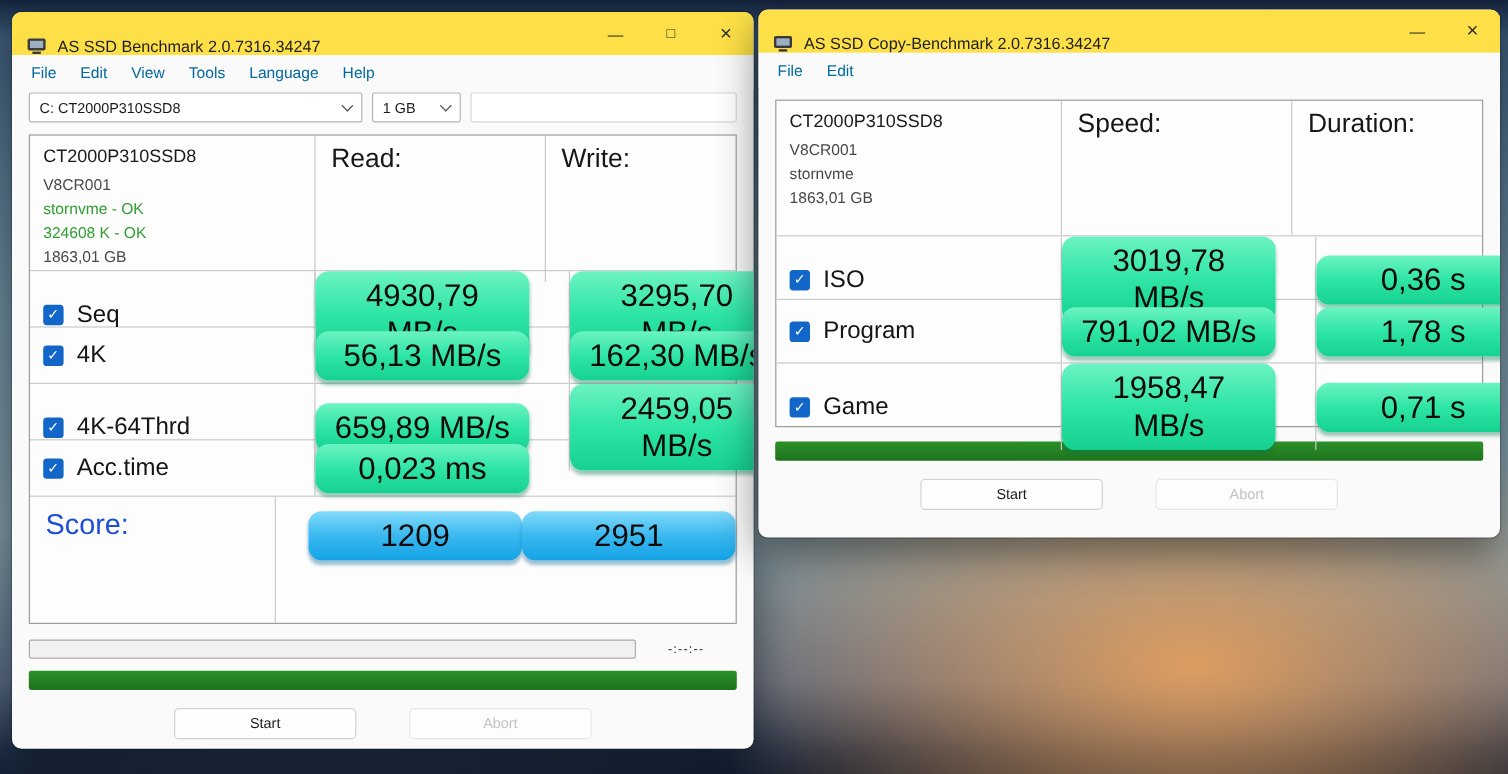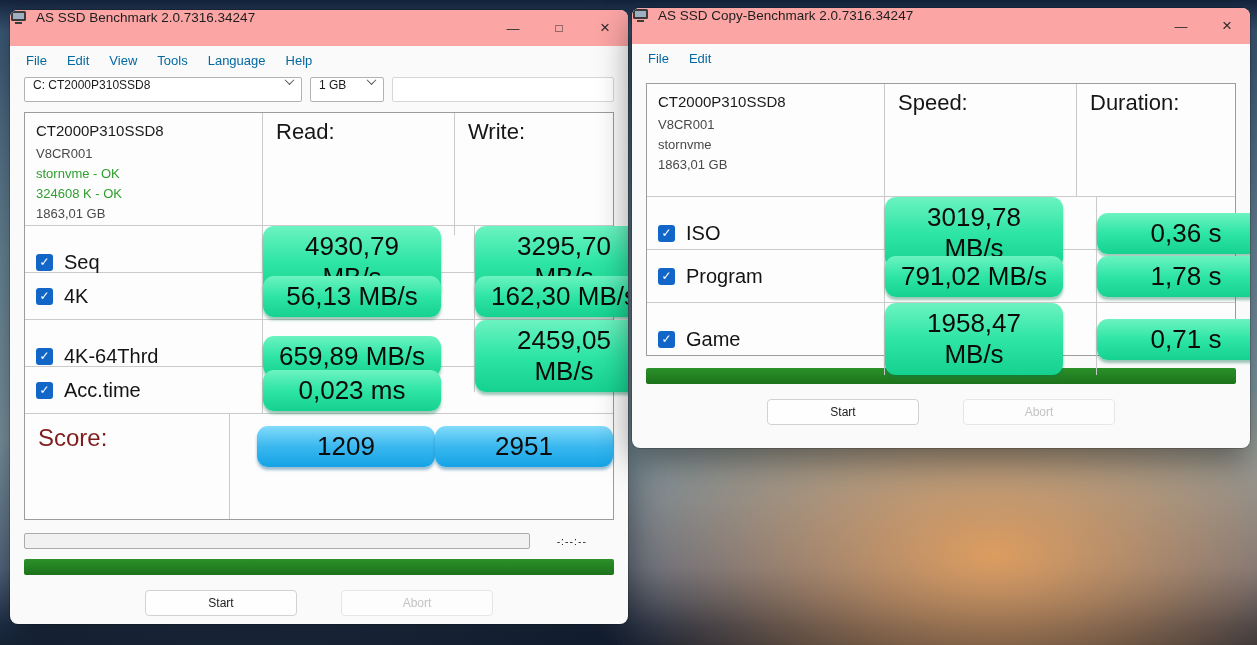--- a/index.html
+++ b/index.html
@@ -14,34 +14,34 @@
       linear-gradient(180deg, #14233c 0%, #3c5a78 5%, #6f8d9e 40%, #8aa2ab 68%, #55657f 88%, #17263f 97%, #101c30 100%);
   }
 
   .window {
     position:absolute; background:#fafafa; border-radius:8px; overflow:hidden;
     box-shadow: 0 12px 34px rgba(0,0,0,.45), 0 0 0 1px rgba(0,0,0,.18);
   }
   .win-left  { left:10px;  top:10px; width:618px; height:614px; }
   .win-right { left:632px; top:8px;  width:618px; height:440px; }
 
-  .titlebar { height:36px; display:flex; align-items:flex-start; background:#fca5a5; }
+  .titlebar { height:36px; display:flex; align-items:flex-end; padding-left:12px; background:#fde047; }
   .app-icon { width:17px; height:15px; display:inline-flex; }
   .title { font-size:13.5px; color:#1d1d1d; margin-left:9px; white-space:nowrap; }
   .controls { margin-left:auto; display:flex; height:100%; }
   .ctrl { width:46px; display:flex; align-items:center; justify-content:center; font-size:13px; color:#2c2c2c; cursor:default; }
   .ctrl.max { font-size:12px; }
   .ctrl.close { font-size:17px; }
 
   .menubar { display:flex; align-items:center; height:29px; padding:0 6px; background:#fafafa; }
   .menu-item { padding:4px 10px; font-size:13px; color:#0369a1; }
 
   .toolbar { display:flex; gap:8px; align-items:center; padding:2px 14px 4px; }
   .combo { height:25px; border:1px solid #b3b3b3; border-radius:2px; background:#fff;
-           display:flex; font-size:12px; color:#1b1b1b; padding:0 8px; }
+           display:flex; align-items:center; font-size:12px; color:#1b1b1b; padding:0 8px; }
   .combo-drive { width:278px; }
   .combo-size  { width:74px; }
   .chev { margin-left:auto; width:7px; height:7px; border-right:1.4px solid #555; border-bottom:1.4px solid #555;
           transform:rotate(45deg) translate(-1px,-1px); }
   .target-field { flex:1; height:25px; border:1px solid #d6d6d6; border-radius:2px; background:#fff;
                   font:12px "Liberation Sans", sans-serif; padding:0 6px; }
 
   .bench-table { margin:6px 14px 0; border:1px solid #9c9c9c; background:#fdfdfd; }
   .trow { display:grid; grid-template-columns:204px 1fr 1fr; border-top:1px solid #cacaca;gap:33px; }
   .trow:first-child { border-top:none; }
@@ -63,21 +63,21 @@
   .row-label { font-size:20px; color:#141414; }
   .value-cell { display:flex; align-items:center; justify-content:center; }
 
   .pill { min-width:178px; padding:5px 12px; text-align:center; font-size:26px; color:#0b0b0b; border-radius:11px; }
   .pill-green { background:linear-gradient(180deg,#6cf3c2 0%, #2ee5a5 50%, #15d190 100%);
                 box-shadow:0 3px 3px rgba(9,118,78,.4); }
   .pill-blue  { background:linear-gradient(180deg,#82dbfa 0%, #3ab8ef 50%, #14a3e5 100%);
                 box-shadow:0 3px 3px rgba(10,92,140,.4); }
 
   .score-row { display:grid; grid-template-columns:204px 1fr; border-top:1px solid #cacaca; min-height:106px; }
-  .score-label-cell { padding:10px 13px; font-size:24px; color:#7f1d1d; }
+  .score-label-cell { padding:10px 13px; font-size:24px; color:#1d4ed8; }
   .score-values { border-left:1px solid #cacaca; display:flex; flex-direction:column; gap:12px; padding:12px 0 10px;align-items:flex-end; }
   .score-top { display:flex; }
   .score-top .half { flex:1; display:flex; justify-content:center; }
   .score-total { display:flex; justify-content:center; }
 
   .progress-row { display:flex; align-items:center; margin:13px 14px 0; }
   .progress-track { width:515px; height:16px; background:#f1f1f1; border:1px solid #ababab; border-radius:2px; }
   .eta { width:86px; text-align:center; font-size:10.5px; color:#222; letter-spacing:1px; }
 
   .green-bar { margin:10px 14px 0; height:16px; border-radius:2px;

